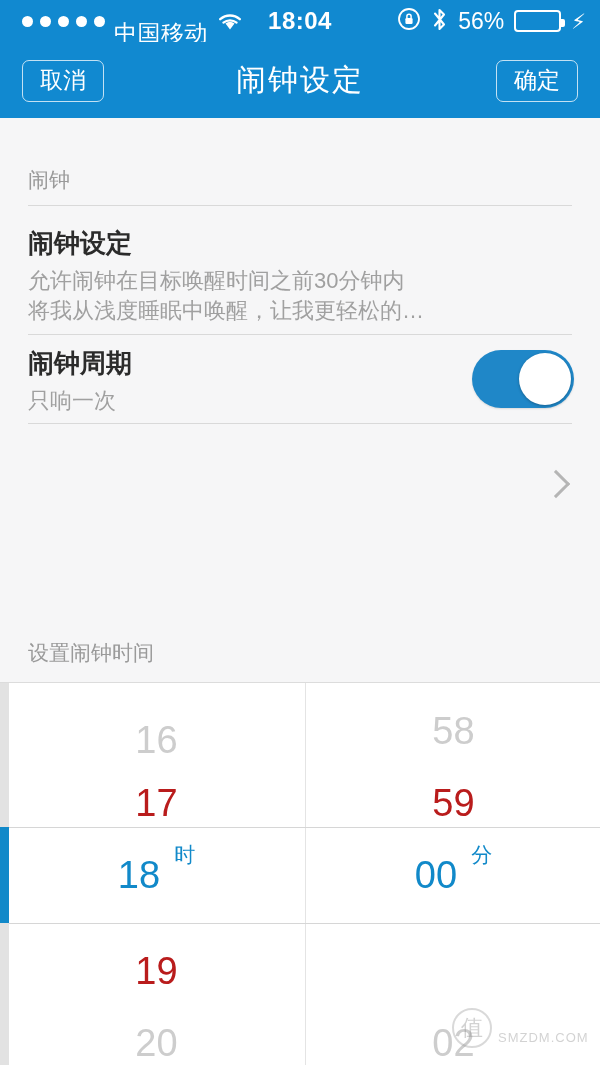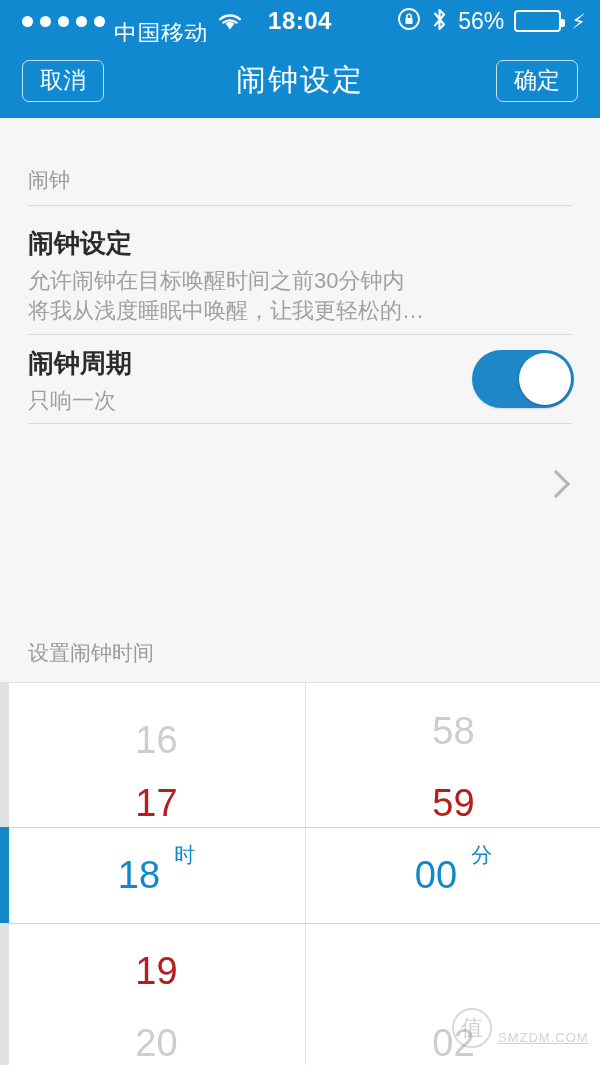--- a/index.html
+++ b/index.html
@@ -125,21 +125,21 @@
     display:flex; align-items:center; gap:6px;
   }
   .wm-logo {
     width:40px; height:40px; border-radius:50%;
     border:2px solid #9e9e9e; color:#8c8c8c;
     display:flex; align-items:center; justify-content:center;
     font-size:22px;
   }
   .wm-text { color:#8c8c8c; line-height:1.15; }
   .wm-text .t1 { font-size:20px; letter-spacing:1px; }
-  .wm-text .t2 { font-size:13px; letter-spacing:1px;text-decoration:underline; }
+  .wm-text .t2 { font-size:13px; letter-spacing:1px; }
 </style>
 </head>
 <body>
 
 <div class="phone">
 
   <div class="statusbar">
     <div class="sb-left">
       <span class="dots">
         <i></i>

